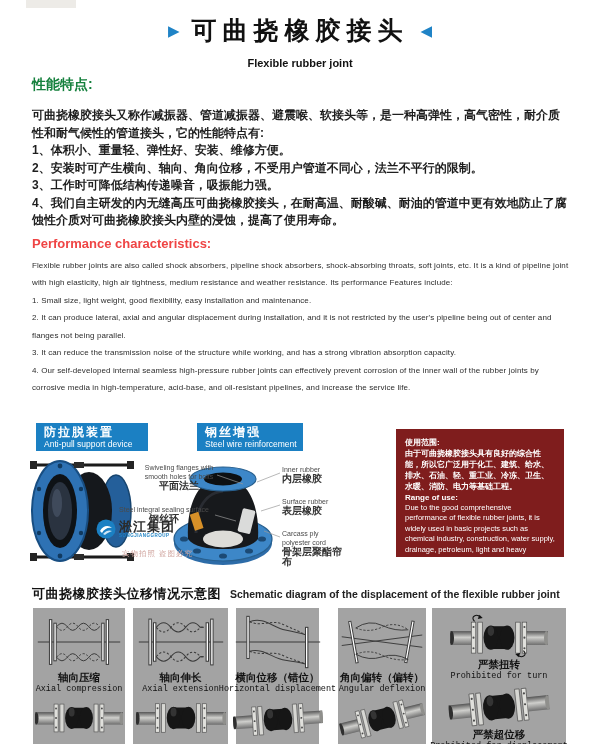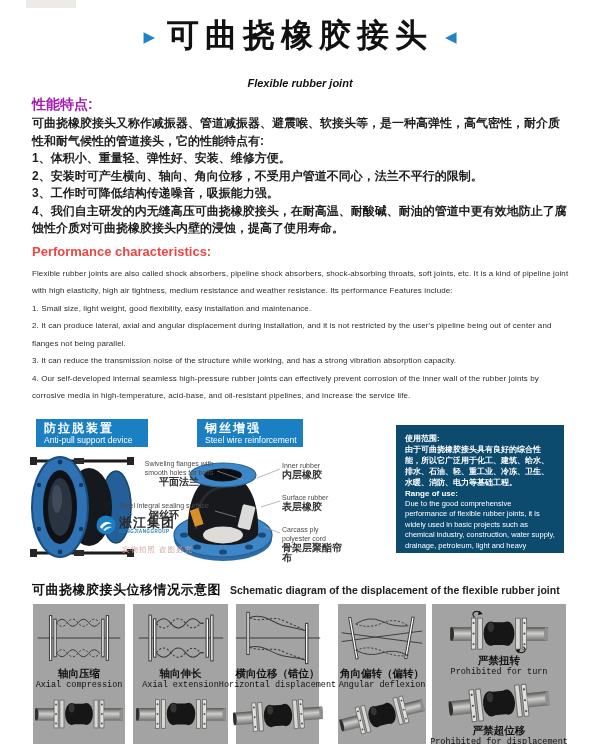--- a/index.html
+++ b/index.html
@@ -8,32 +8,32 @@
     position:relative; width:600px; height:744px; margin:0 auto;
     background:#ffffff; overflow:hidden;
     font-family:"Liberation Sans","DejaVu Sans",sans-serif; color:#222;
   }
   
   .tl-artifact { position:absolute; left:26px; top:0; width:50px; height:8px; background:#edebe7; }
 
   
   .title-row { display:flex; justify-content:center; align-items:center; gap:12px; padding-top:14px; }
   .title-arrow { color:#1f83c6; font-size:15px; line-height:1; }
-  .title-cn { font-size:32px; font-weight:bold; letter-spacing:6px; color:#111; }
-  .title-en { text-align:center; font-size:11px; font-weight:bold; color:#111; margin-top:19px;font-style:italic; }
+  .title-cn { font-size:25px; font-weight:bold; letter-spacing:6px; color:#111; }
+  .title-en { text-align:center; font-size:11px; font-weight:bold; color:#111; margin-top:10px; }
 
   
   .content { padding:0 30px 0 32px; }
-  .h-cn { font-size:14px; font-weight:bold; color:#a21caf; margin-top:7px; margin-bottom:1px; }
+  .h-cn { font-size:14px; font-weight:bold; color:#15803d; margin-top:7px; margin-bottom:13px; }
   .h-en { font-size:13px; font-weight:bold; color:#ef4444; margin-top:6px; margin-bottom:6px; }
   .p-cn { font-size:12px; font-weight:600; line-height:17.5px; color:#1e1e1e; }
   .p-en { font-size:8px; font-weight:500; line-height:17.5px; color:#2c2c2c; letter-spacing:0.1px; }
 
   
-  .features { position:relative; height:158px; margin-top:8px; }
+  .features { position:relative; height:158px; margin-top:20px; }
   .label-box { position:absolute; height:28px; background:#1b80c3; color:#fff; padding:3px 0 0 8px; }
   .label-box .lb-cn { font-size:12px; font-weight:bold; letter-spacing:2px; line-height:13px; }
   .label-box .lb-en { font-size:8.5px; line-height:10px; }
   .lb1 { left:36px; top:6px; width:112px; }
   .lb2 { left:197px; top:6px; width:106px; }
   .photo1 { position:absolute; left:26px; top:32px; }
   .photo2 { position:absolute; left:172px; top:38px; }
   .ann { position:absolute; color:#555; }
   .ann .a-en { font-size:7px; line-height:9px; color:#4a4a4a; }
   .ann .a-cn { font-size:10px; font-weight:bold; color:#333; line-height:10px; }
@@ -43,21 +43,21 @@
   .ann-inner   { top:48px; }
   .ann-surface { top:80px; }
   .ann-carcass { top:112px; }
   .leader-overlay { position:absolute; left:0; top:0; width:600px; height:158px; pointer-events:none; }
   .watermark { position:absolute; left:96px; top:102px; display:flex; gap:3px; align-items:center; }
   .wm-cn { font-size:13px; font-weight:bold; color:#2b2b2b; letter-spacing:1px; line-height:13px; }
   .wm-en { font-size:4.5px; font-weight:bold; color:#1b80c3; letter-spacing:0.5px; }
   .wm-note { position:absolute; left:122px; top:132px; font-size:7.5px; color:#d0a49e; letter-spacing:1px; }
 
   .info-box { position:absolute; left:396px; top:12px; width:168px; height:128px;
-    background:#0c4a6e; color:#fff; padding:8px 9px; overflow:hidden; }
+    background:#7f1d1d; color:#fff; padding:8px 9px; overflow:hidden; }
   .info-box .ib-h { font-size:8px; font-weight:bold; line-height:11px; }
   .info-box .ib-cn { font-size:8px; font-weight:bold; line-height:11px; }
   .info-box .ib-en { font-size:7.5px; line-height:10.5px; }
 
   
   .schem-title { padding-left:32px; margin-top:10px; display:flex; align-items:center; gap:9px; }
   .st-cn { font-size:13px; font-weight:bold; color:#111; letter-spacing:0.5px; }
   .st-en { font-size:10.5px; font-weight:600; color:#222; }
   .panels { position:relative; height:158px; margin-top:5px; }
   .panel { position:absolute; top:0; height:157px; background:#a3a3a3;

